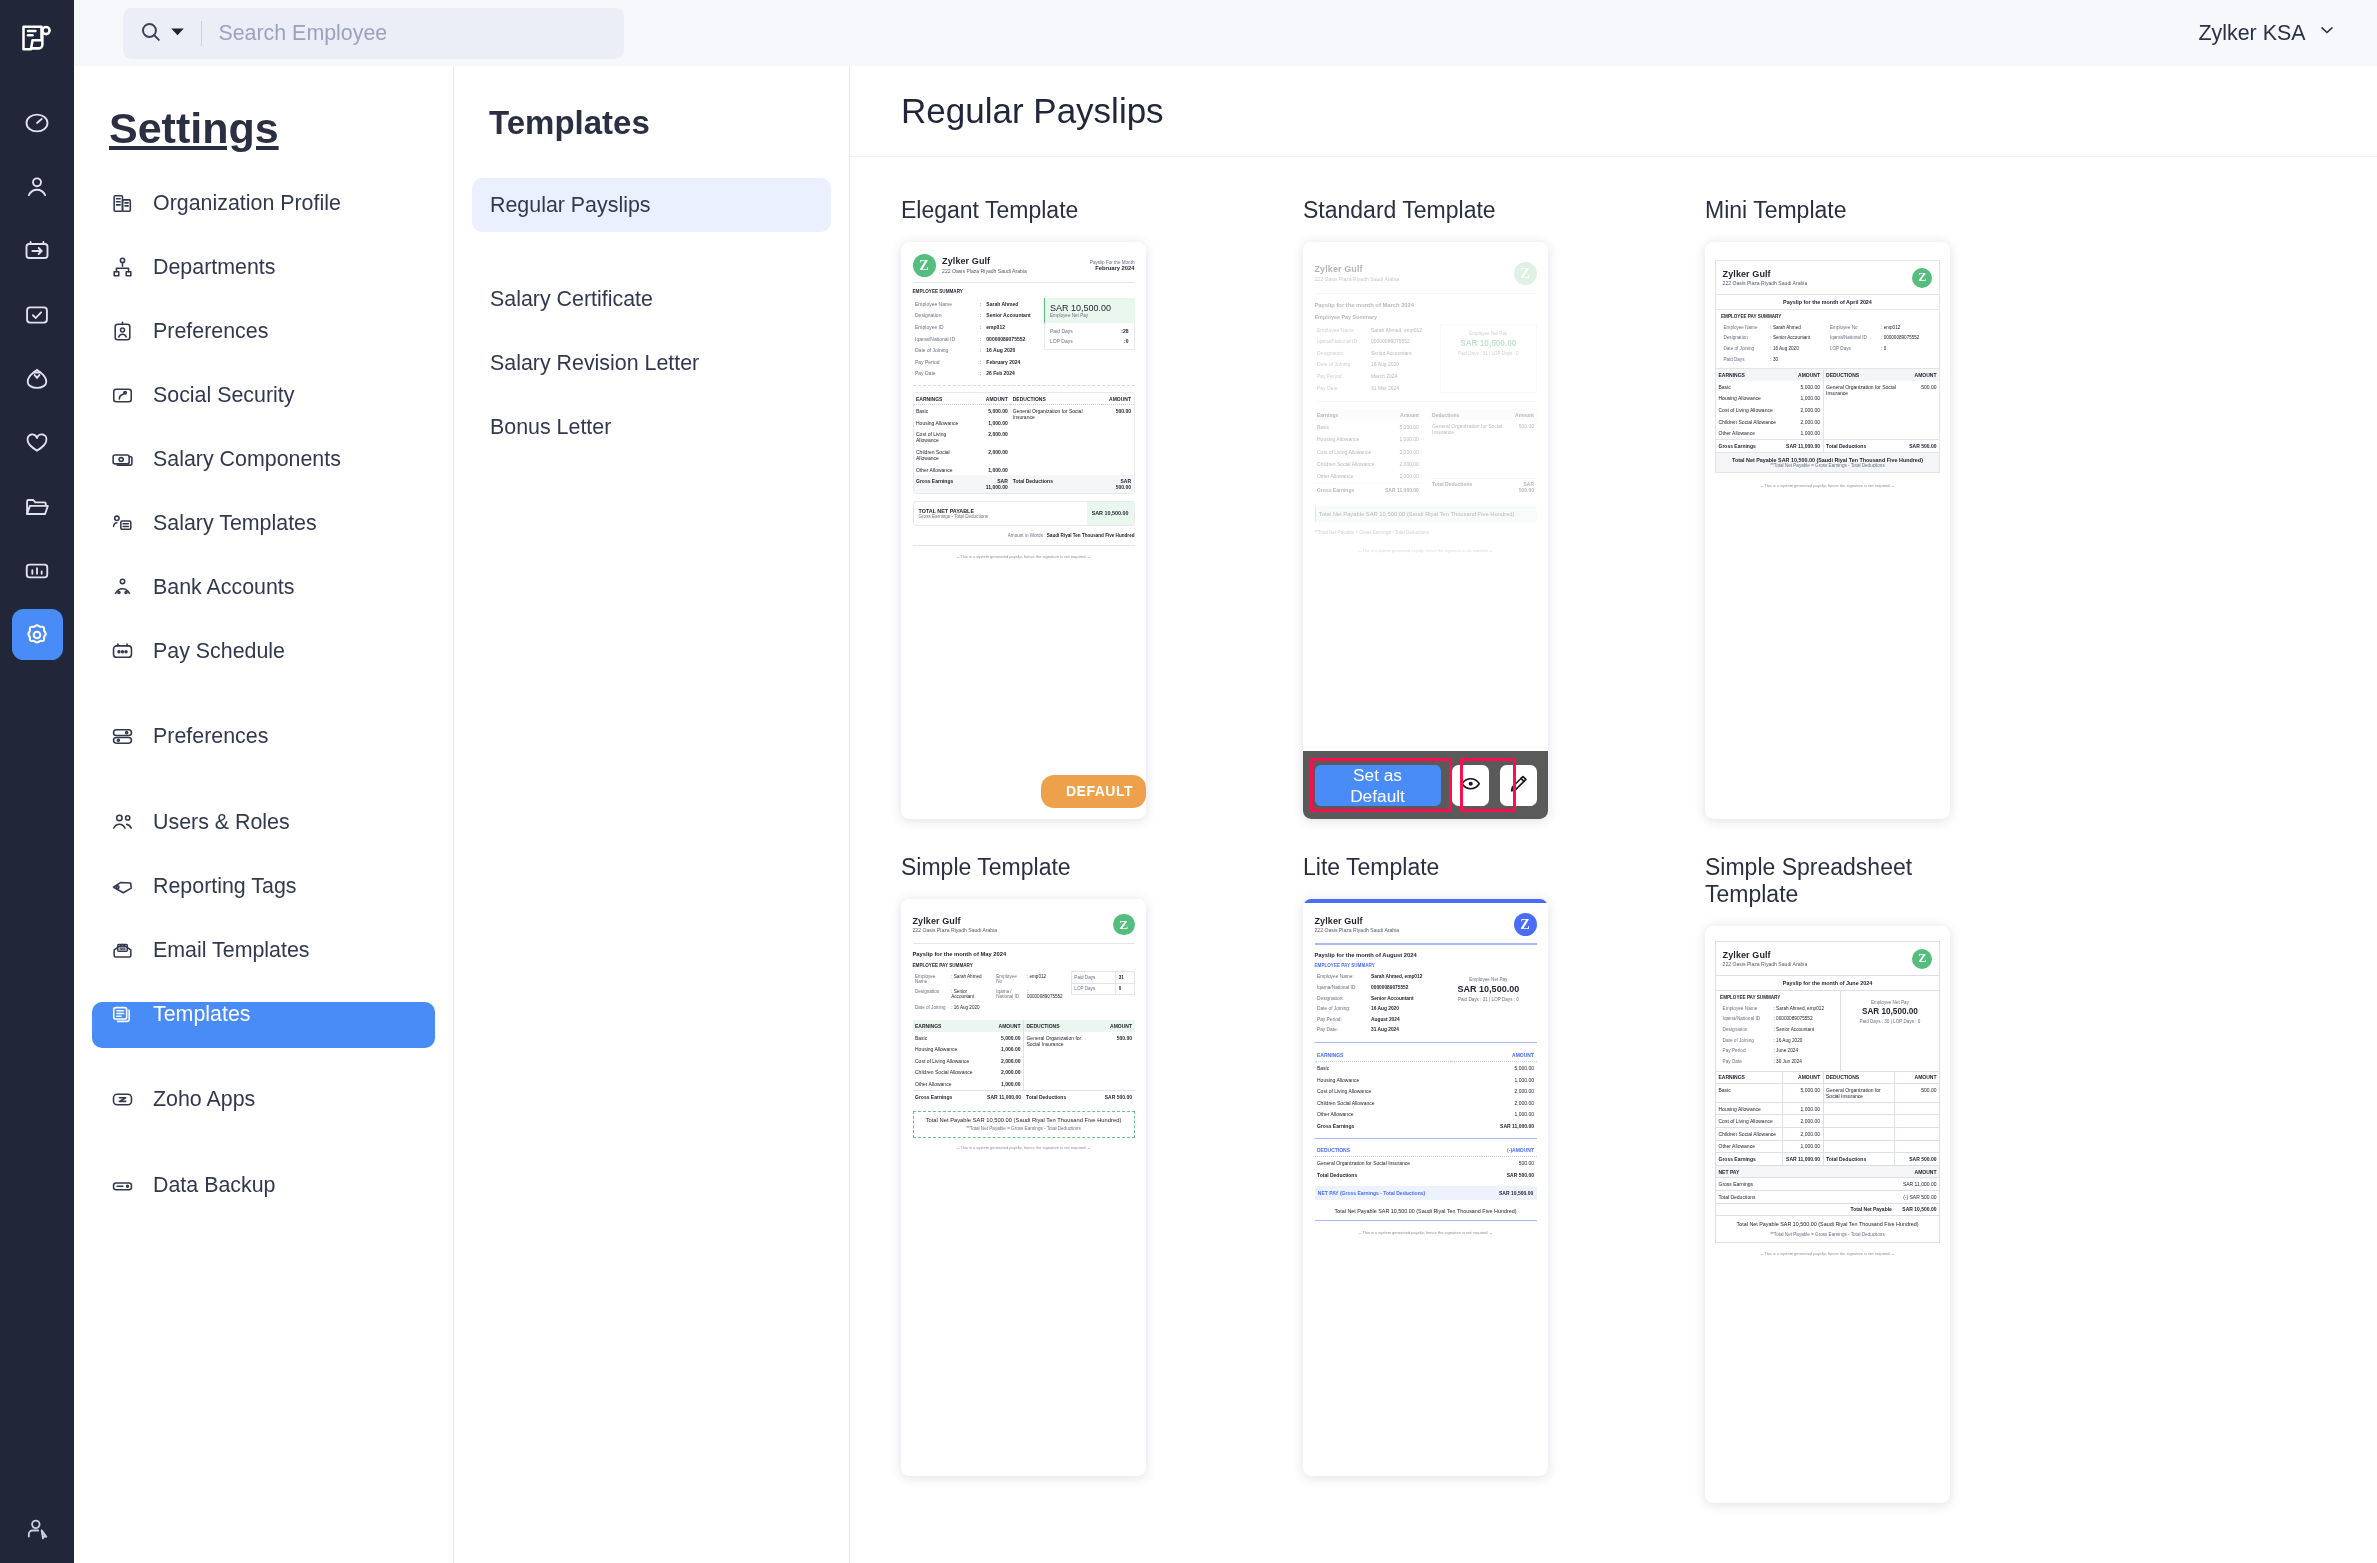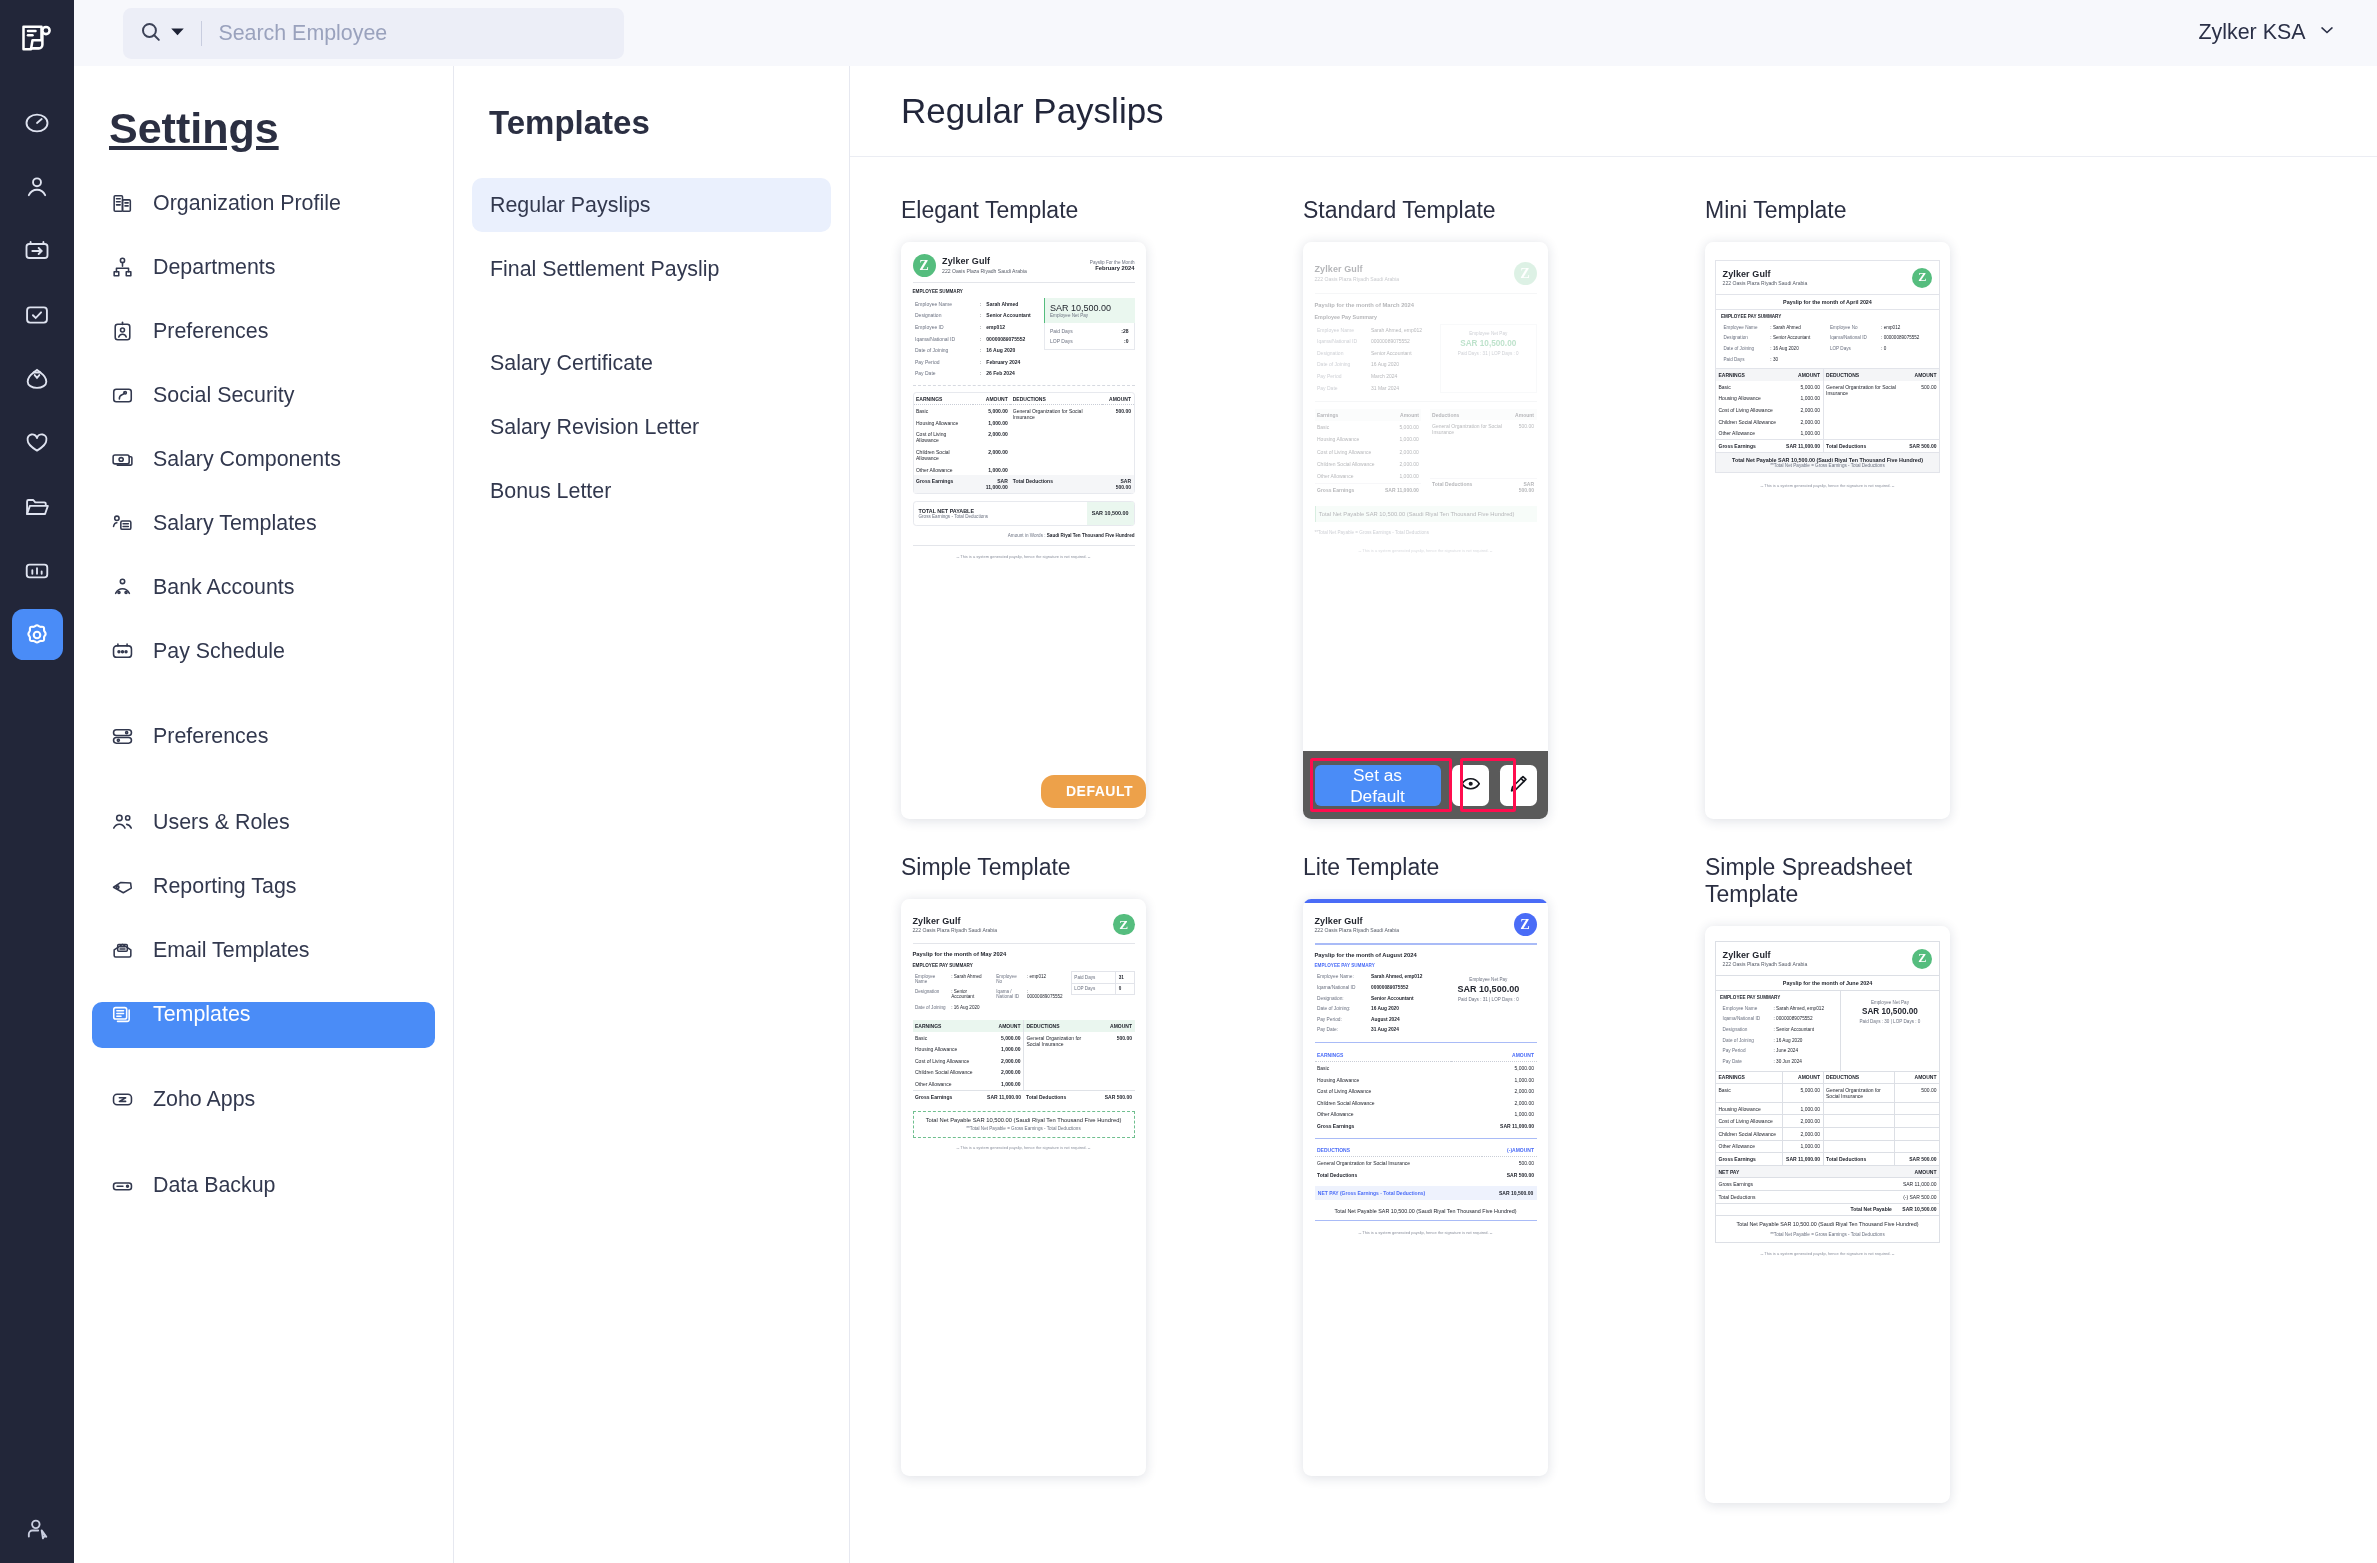--- a/index.html
+++ b/index.html
@@ -49,21 +49,21 @@
   .search-mode { display: flex; align-items: center; gap: 6.6px; }
   .search-div { width: 0.8px; height: 25px; background: #c8cddf; margin: 0 16.5px; }
   .search-input {
     border: none; background: transparent; outline: none;
     font-family: "Liberation Sans", sans-serif;
     font-size: 21.4px; color: #3a3f55; width: 362px;
   }
   .search-input::placeholder { color: #9aa2bd; }
   .org-switcher {
     margin-left: auto; margin-right: 40px;
-    display: flex; align-items: flex-start; gap: 11.5px;
+    display: flex; align-items: center; gap: 11.5px;
     font-size: 21.4px; color: #2b3047;
   }
 
   
   .settings-pane {
     position: absolute; left: 74px; top: 66px;
     width: 380px; height: 1498px;
     background: #ffffff;
     border-right: 0.8px solid #e6e8f0;
     padding-top: 38px;
@@ -475,23 +475,20 @@
           <span>Data Backup</span>
         </div>
       </div>
   </div>
 
   <div class="tpl-pane">
     <div class="tpl-title">Templates</div>
     <div id="tpl-list">
         <div class="tpl-item active">
           <span>Regular Payslips</span>
-        </div>
-        <div class="tpl-item">
-          <span>Final Settlement Payslip</span>
         </div>
         <div class="tpl-gap"></div>
         <div class="tpl-item">
           <span>Salary Certificate</span>
         </div>
         <div class="tpl-item">
           <span>Salary Revision Letter</span>
         </div>
         <div class="tpl-item">
           <span>Bonus Letter</span>

